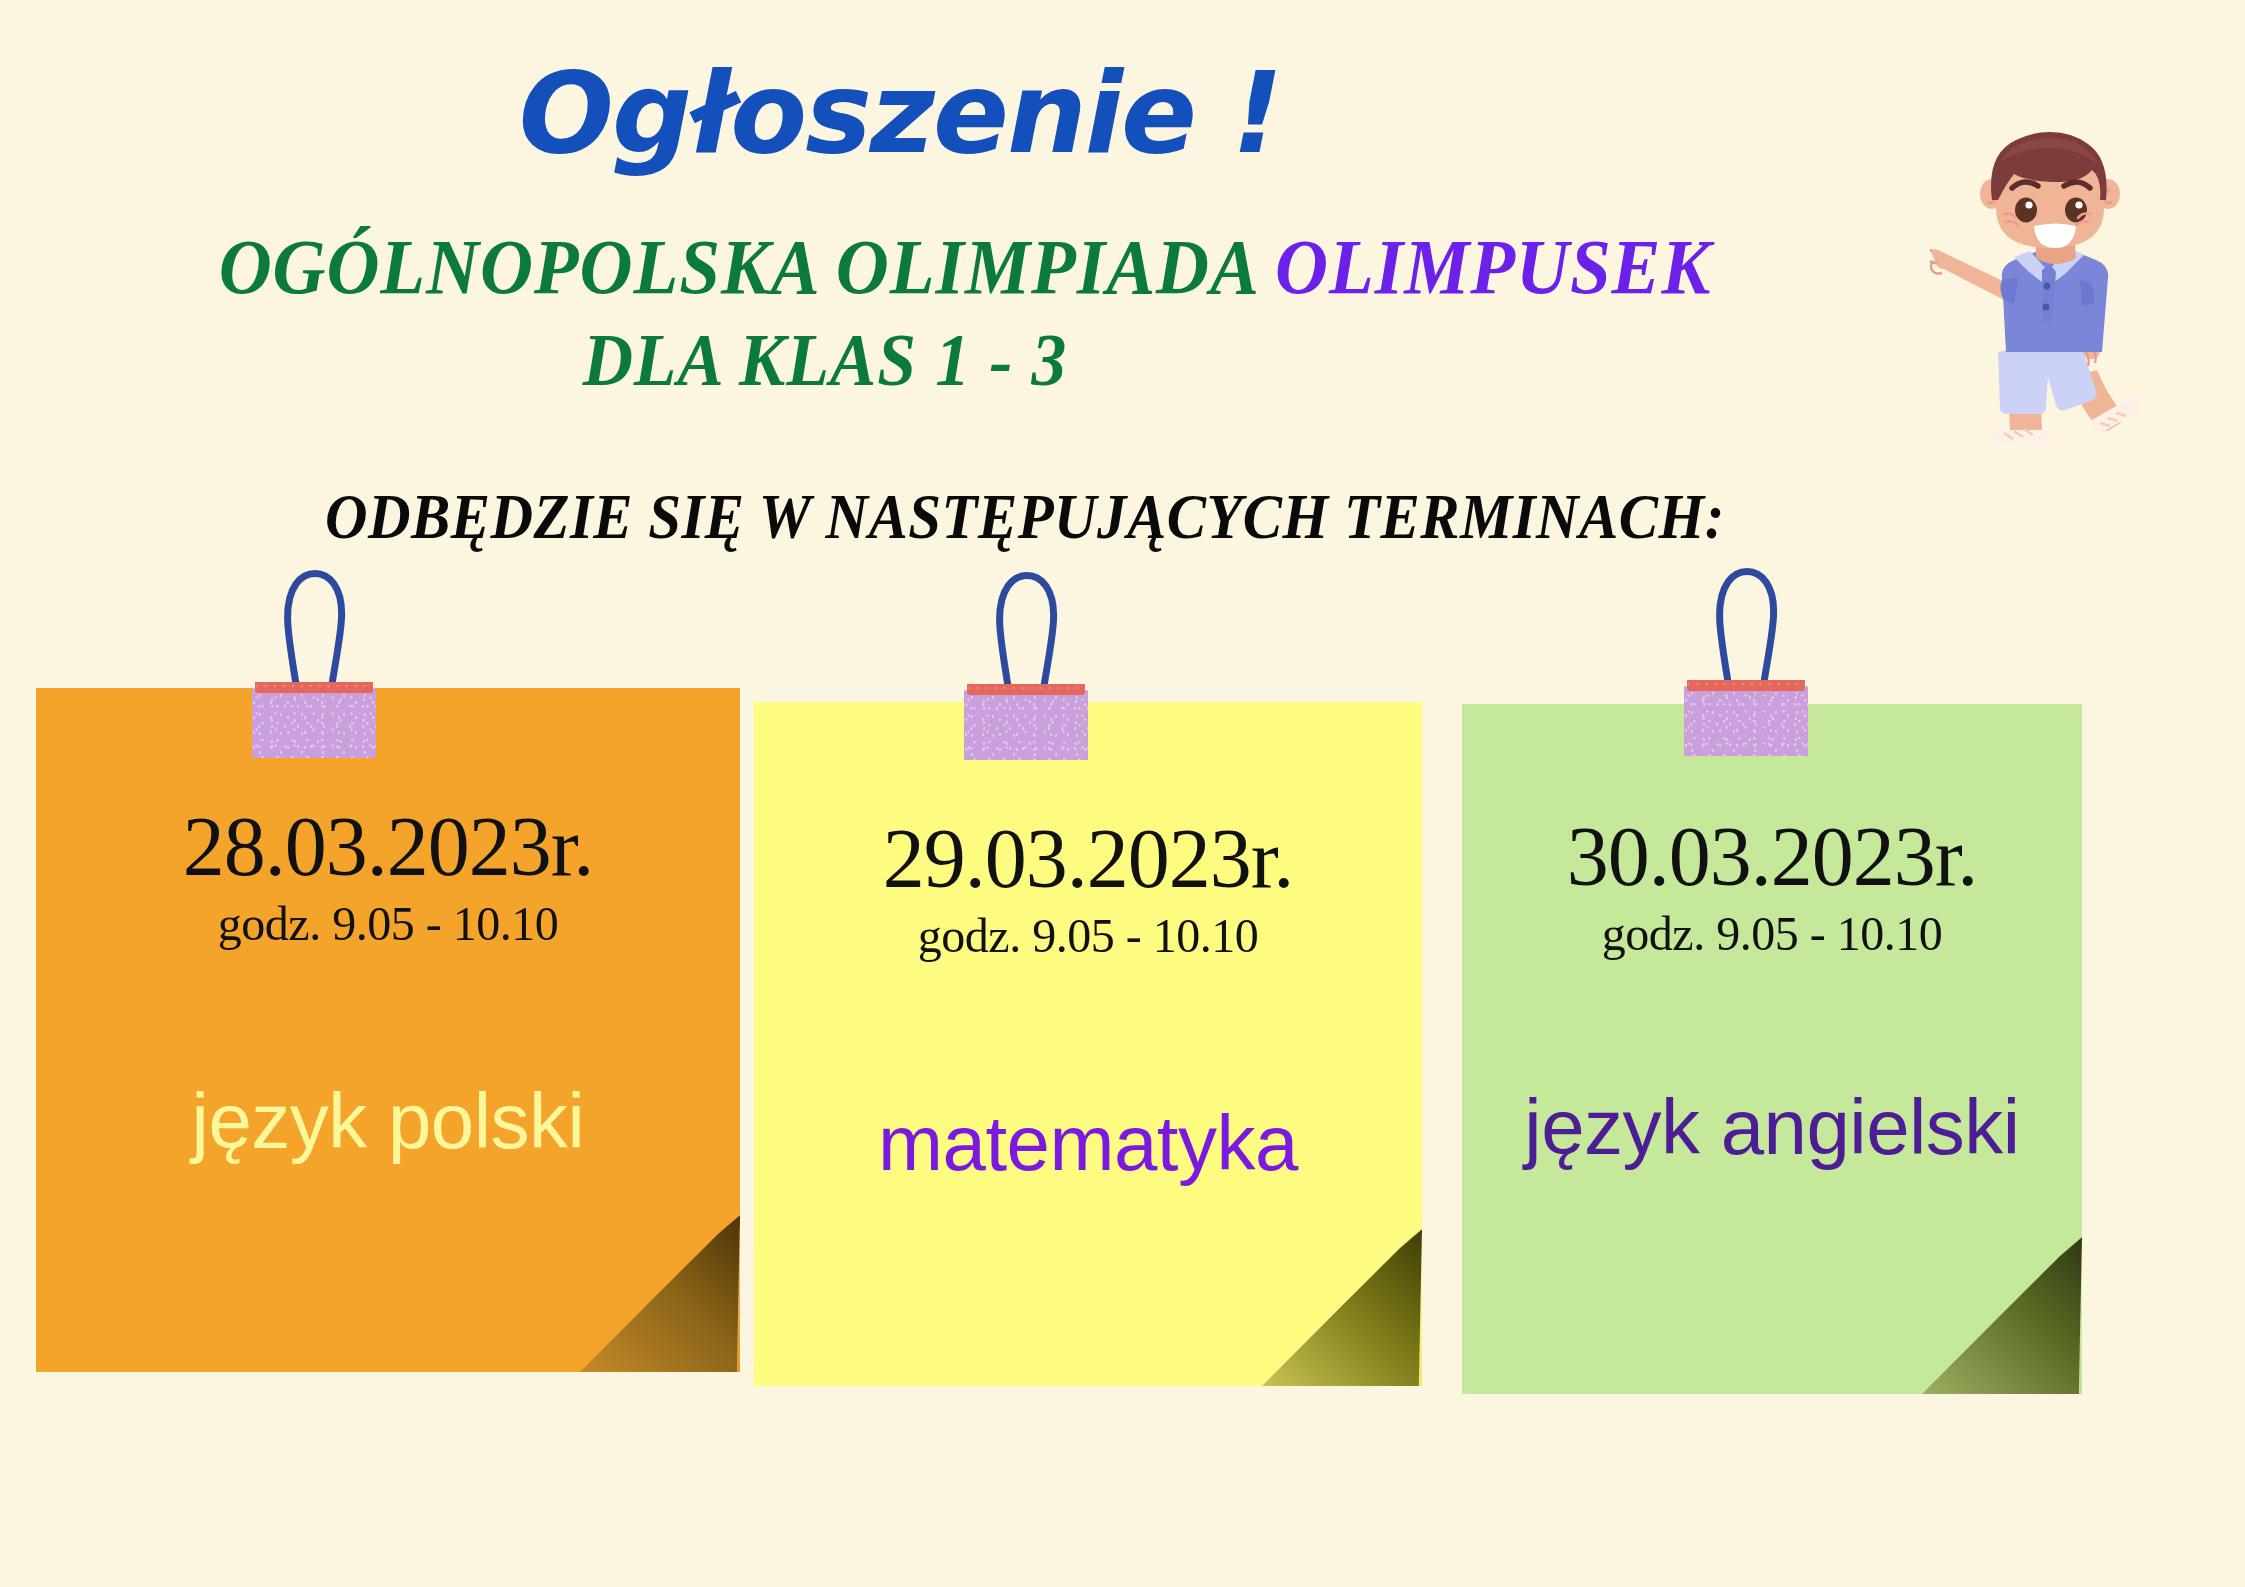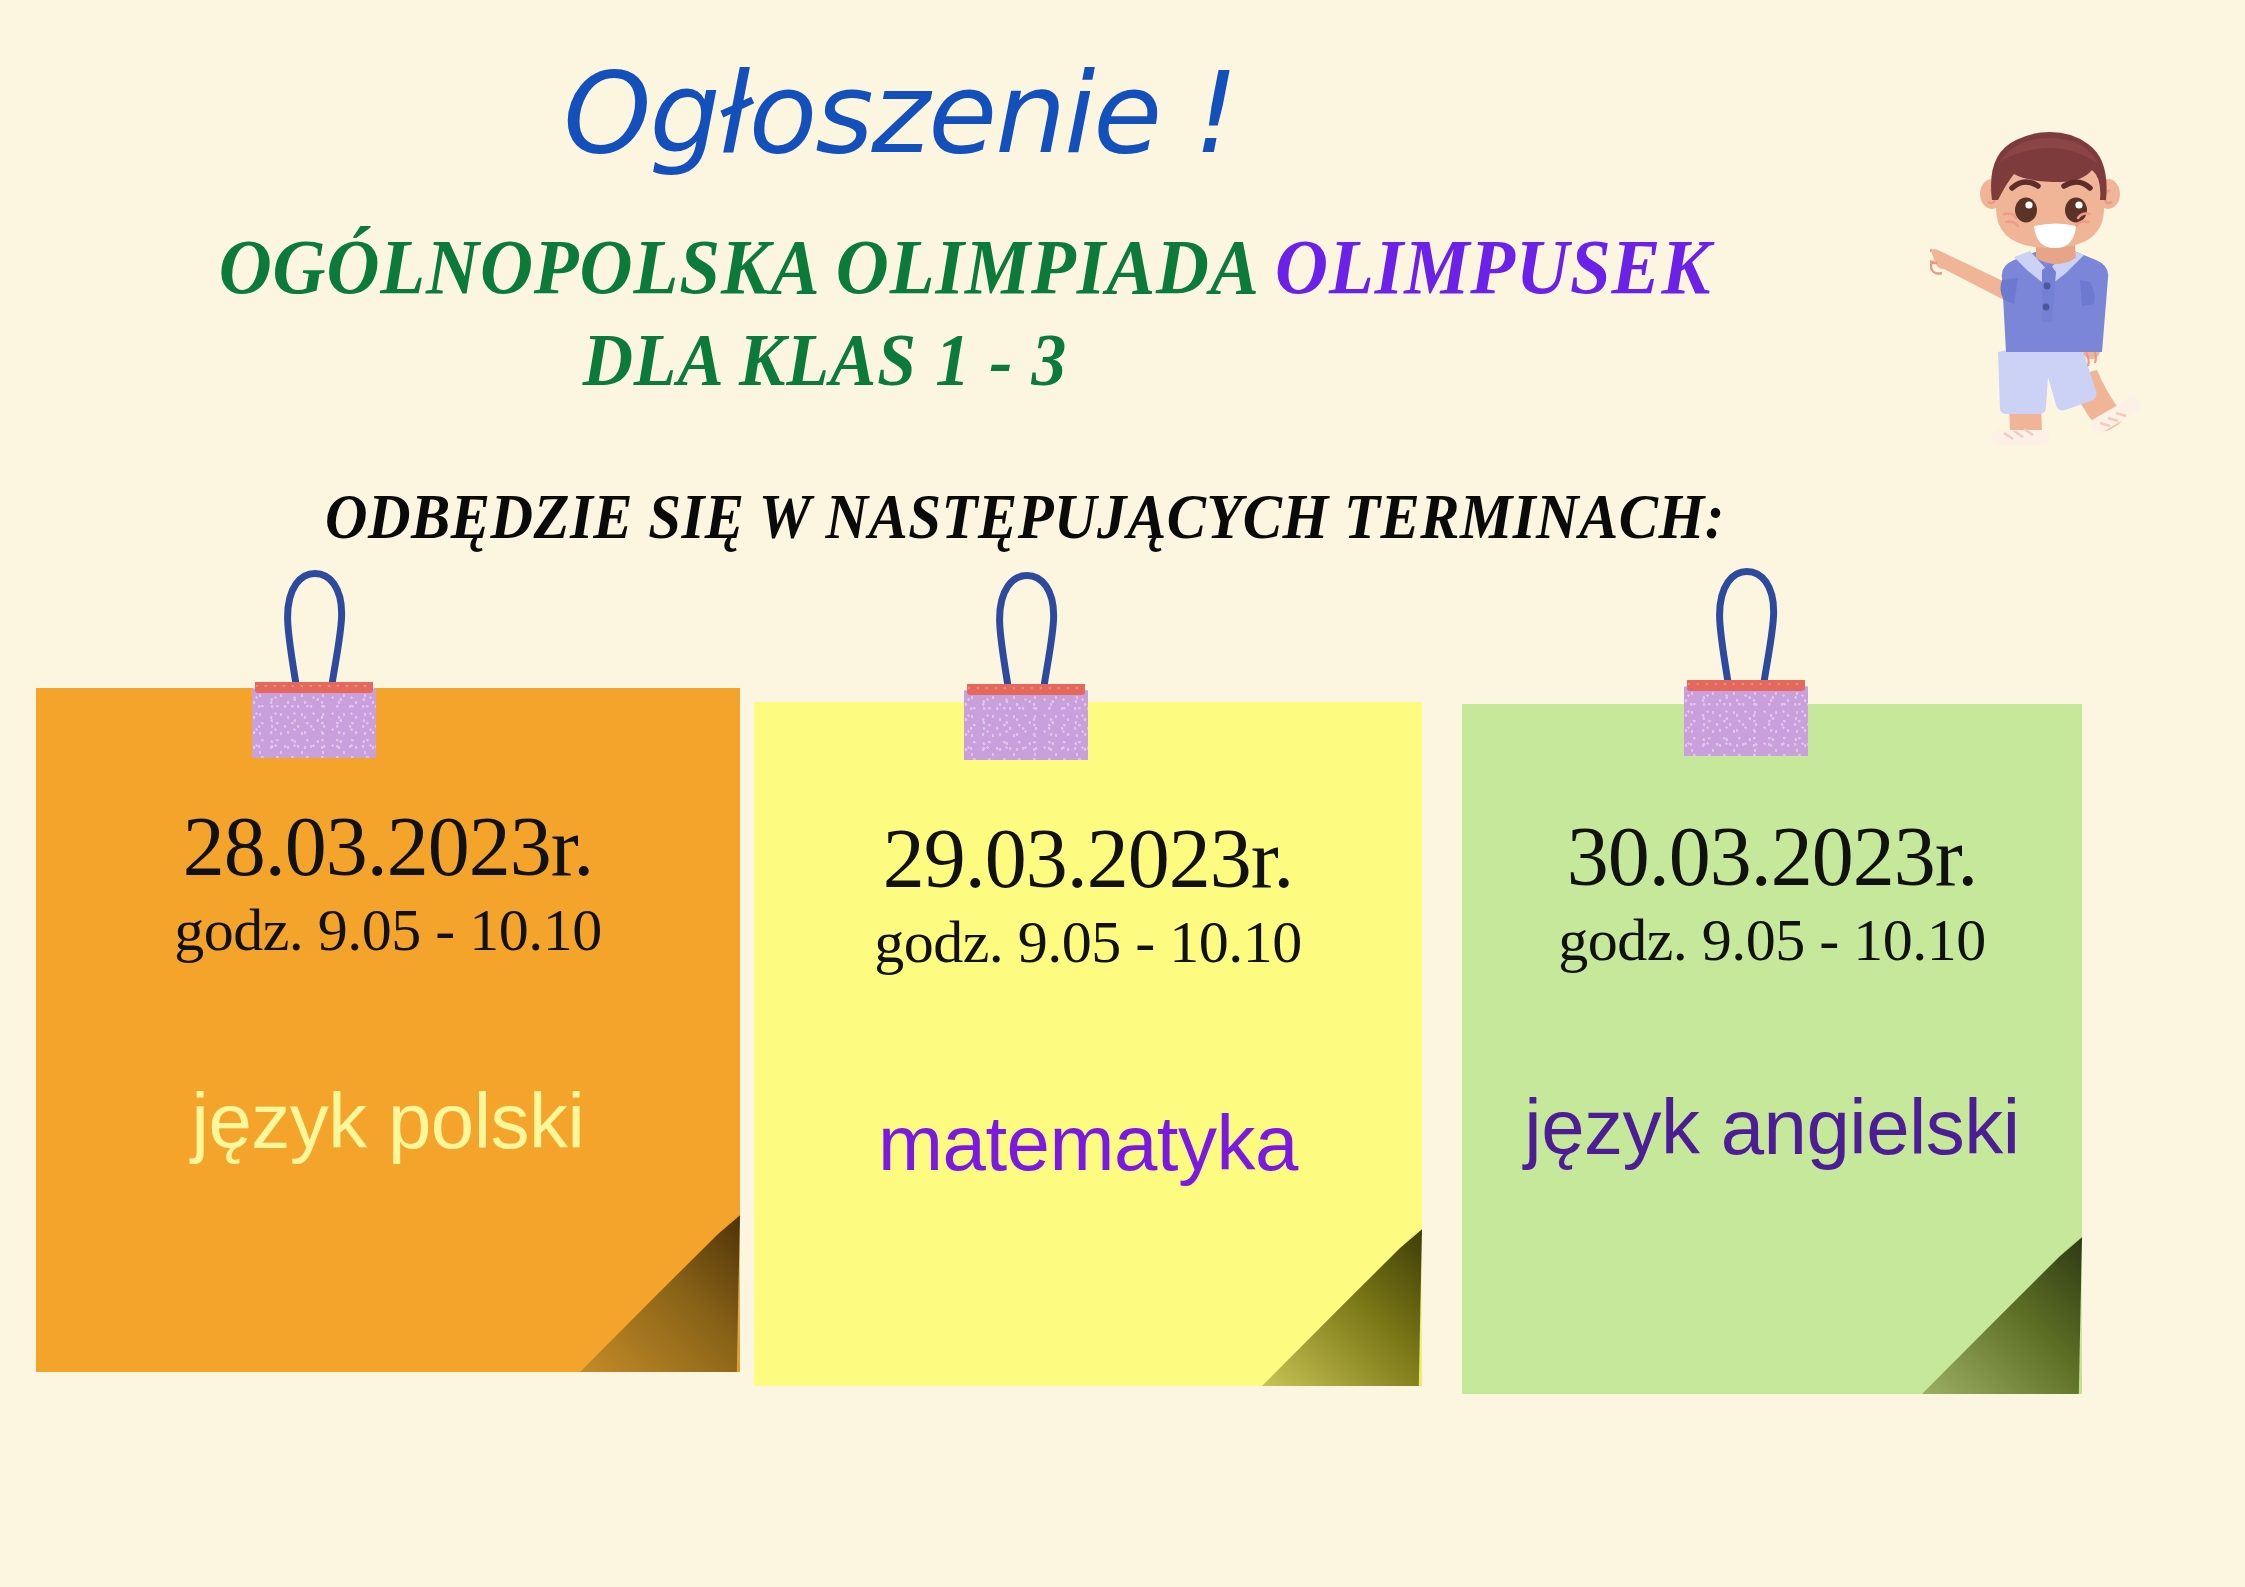--- a/index.html
+++ b/index.html
@@ -19,21 +19,21 @@
 
   
 
   .headline {
     position: absolute;
     top: 48px;
     left: 0;
     width: 1800px;
     text-align: center;
     font-family: "DejaVu Sans", sans-serif;
-    font-weight: normal;
+    font-weight: bold;
     font-style: italic;
     font-size: 112px;
     letter-spacing: -2px;
     color: #1450bc;
     white-space: nowrap;
   }
 
   .subline1 {
     position: absolute;
     top: 222px;
@@ -192,21 +192,21 @@
     letter-spacing: -1px;
     color: #111111;
     white-space: nowrap;
   }
   .card-time {
     position: absolute;
     left: 0;
     width: 100%;
     text-align: center;
     font-family: "Liberation Serif", serif;
-    font-size: 60px;
+    font-size: 48px;
     letter-spacing: -0.5px;
     color: #111111;
     white-space: nowrap;
   }
   .card-subject {
     position: absolute;
     left: 0;
     width: 100%;
     text-align: center;
     font-family: Liberation Sans, sans-serif;

